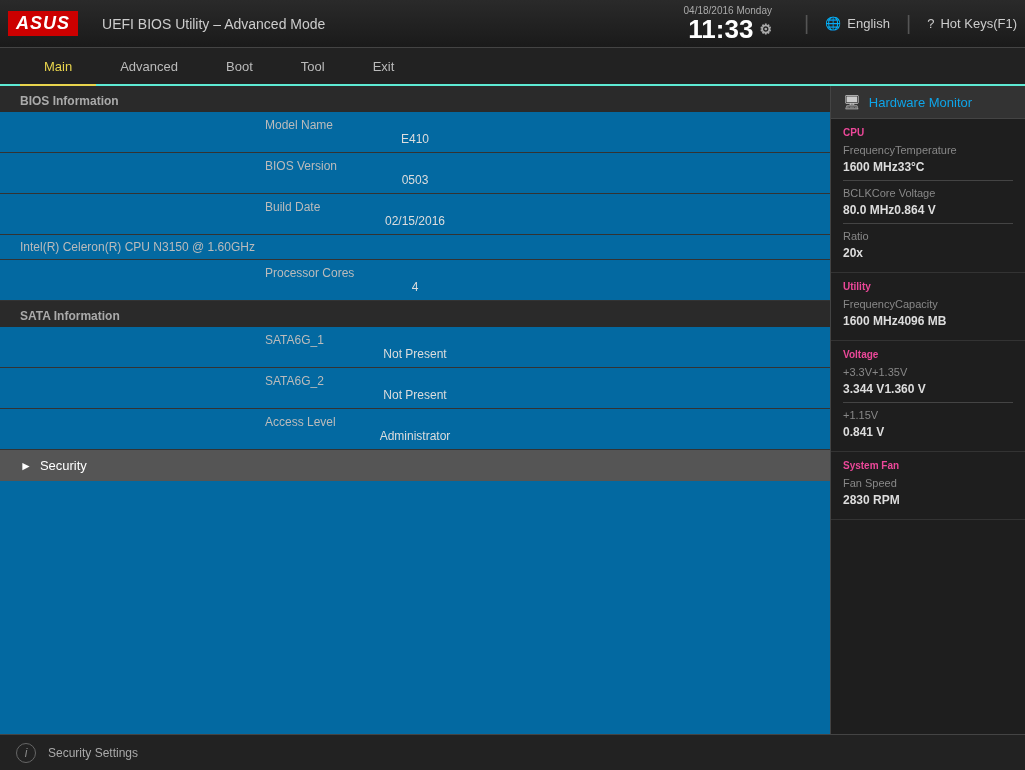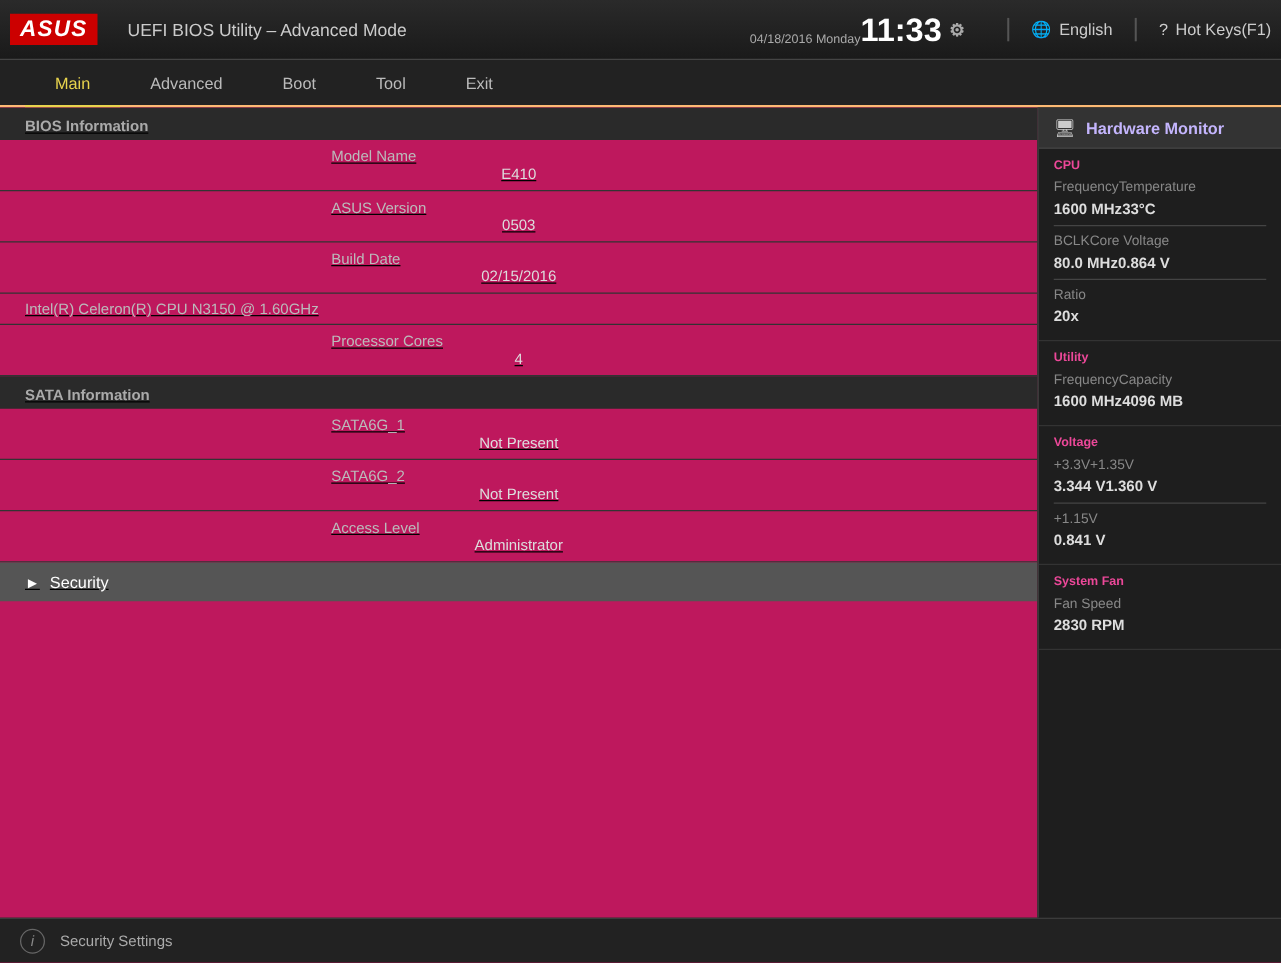--- a/index.html
+++ b/index.html
@@ -32,21 +32,21 @@
       padding: 2px 8px;
       margin-right: 8px;
     }
     #title-text {
       color: #ccc;
       font-size: 14px;
       flex: 1;
     }
     #datetime-block {
       display: flex;
-      flex-direction: row;
+      flex-direction: column;
       align-items: flex-end;
       margin-right: 16px;
       justify-content: space-between;
     }
     #date-display {
       color: #aaa;
       font-size: 10px;
     }
     #time-display {
       color: #fff;
@@ -79,21 +79,21 @@
       align-items: center;
       gap: 6px;
       color: #ccc;
       font-size: 13px;
       cursor: pointer;
     }
 
     
     #nav-bar {
       background: #222;
-      border-bottom: 2px solid #fdba74;
+      border-bottom: 2px solid #5eead4;
       display: flex;
       align-items: center;
       height: 38px;
       padding: 0 20px;
       gap: 0;
     }
     .nav-item {
       color: #bbb;
       font-size: 13px;
       padding: 0 24px;
@@ -111,24 +111,23 @@
 
     
     #main-content {
       display: flex;
       height: calc(770px - 48px - 38px - 36px);
     }
 
     
     #left-panel {
       flex: 1;
-      background: #be185d;
+      background: #0369a1;
       overflow-y: auto;
       padding: 0;
-      text-decoration: underline;
     }
 
     .info-row {
       display: flex;
       align-items: center;
       padding: 6px 20px;
       border-bottom: 1px solid #333;
       min-height: 30px;
       flex-direction: column;
     }
@@ -220,23 +219,23 @@
       display: flex;
       align-items: center;
       gap: 8px;
       border-bottom: 1px solid #444;
     }
     #monitor-icon {
       color: #ccc;
       font-size: 14px;
     }
     #hw-monitor-title {
-      color: #c4b5fd;
+      color: #0ea5e9;
       font-size: 13px;
-      font-weight: bold;
+      font-weight: normal;
     }
 
     .hw-section {
       padding: 8px 12px;
       border-bottom: 1px solid #333;
     }
     .hw-section-title {
       color: #ec4899;
       font-size: 10px;
       font-weight: bold;
@@ -307,21 +306,21 @@
   <div id="left-panel">
 
     <div class="section-header">BIOS Information</div>
 
     <div class="info-row">
       <span class="info-label">Model Name</span>
       <span class="info-value">E410</span>
     </div>
 
     <div class="info-row">
-      <span class="info-label">ASUS Version</span>
+      <span class="info-label">BIOS Version</span>
       <span class="info-value">0503</span>
     </div>
 
     <div class="info-row">
       <span class="info-label">Build Date</span>
       <span class="info-value">02/15/2016</span>
     </div>
 
 
     <div class="row-full">

